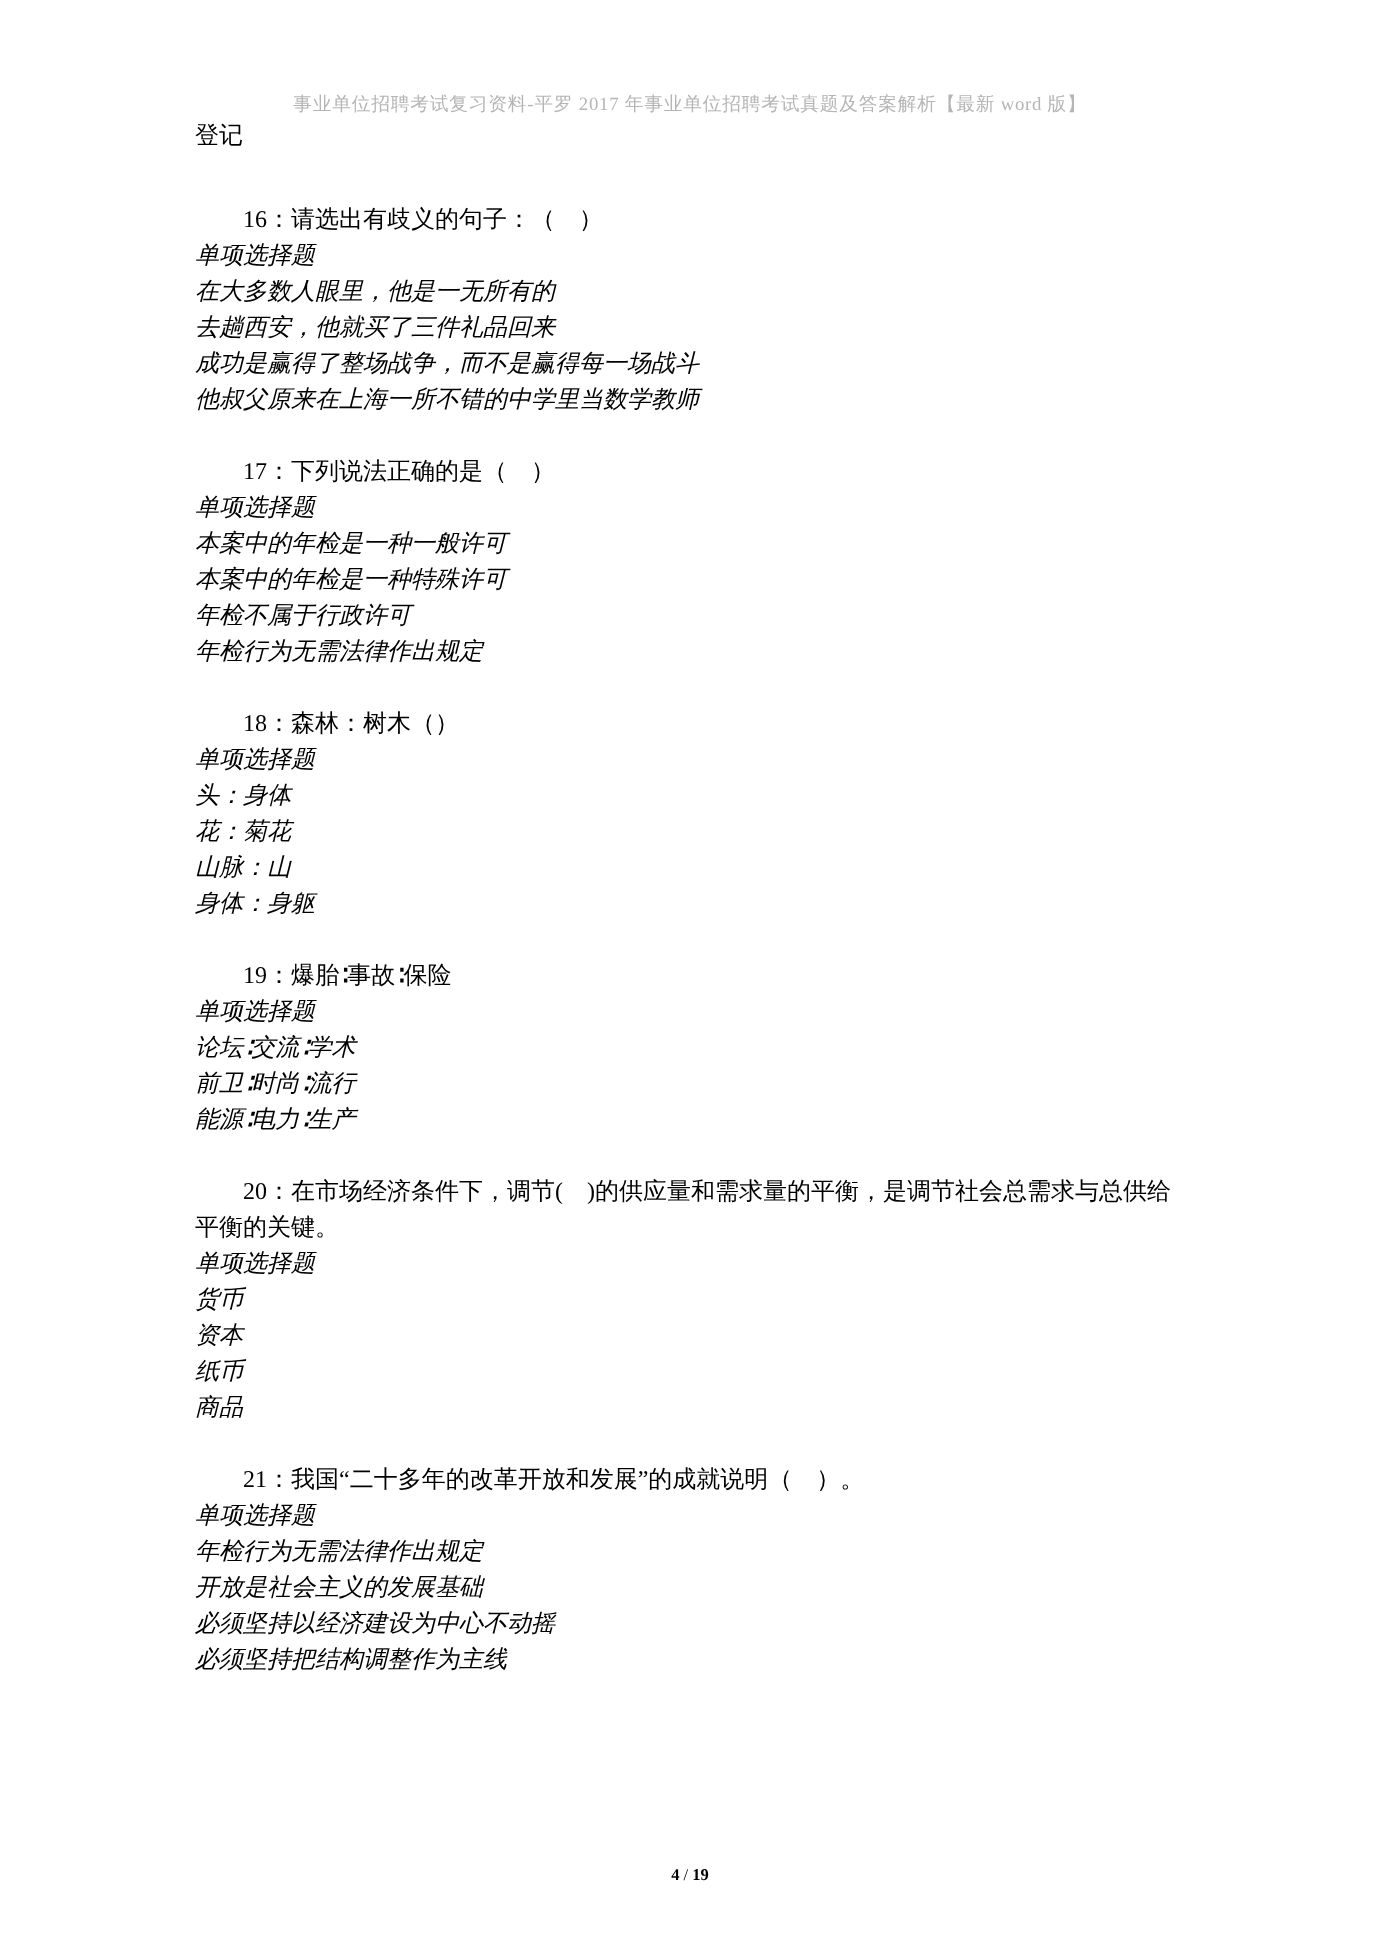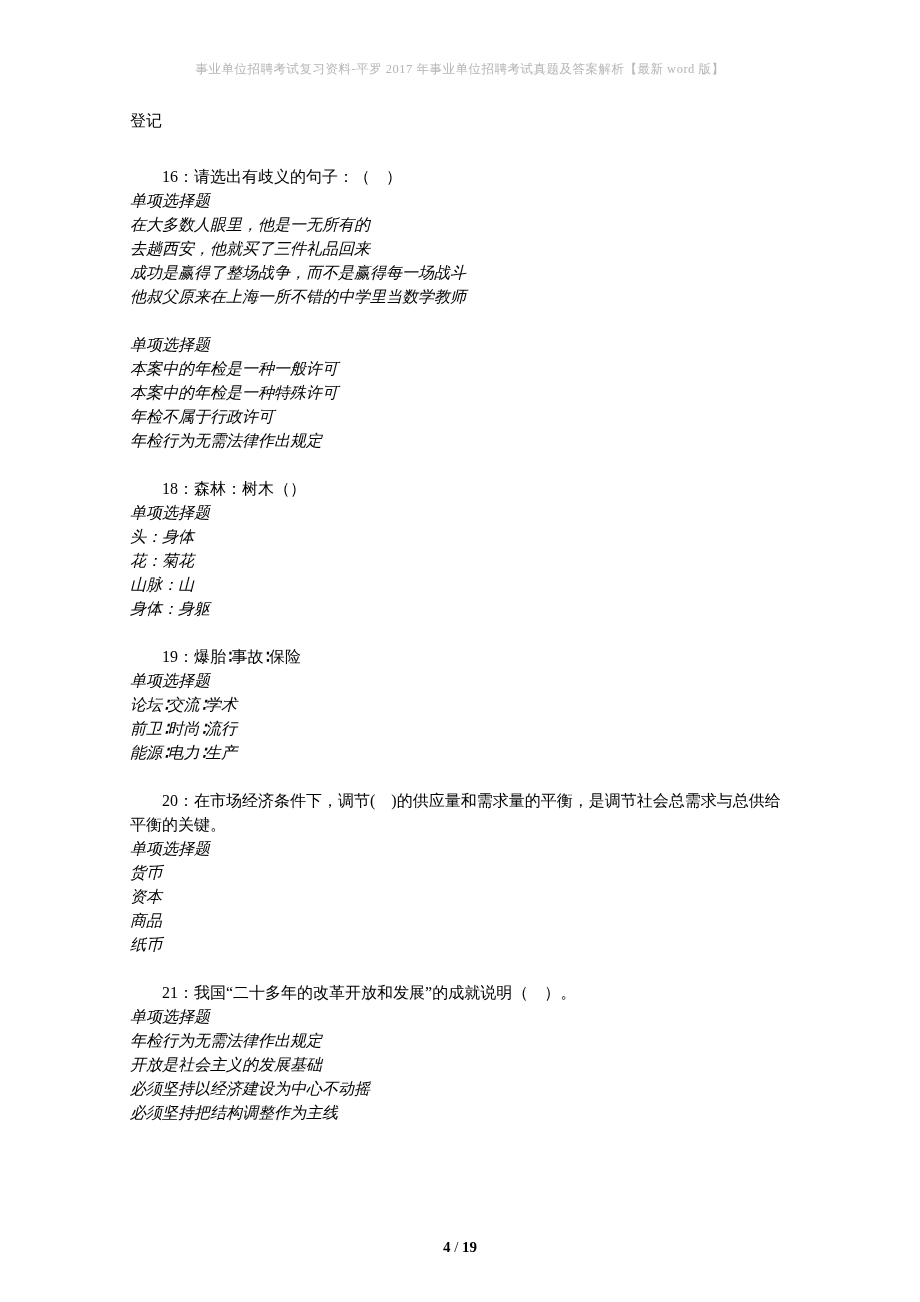--- a/index.html
+++ b/index.html
@@ -17,21 +17,20 @@
     padding: 60px 130px 50px 130px;
     color: #000000;
     font-size: 16px;
     line-height: 1.5;
   }
   .header {
     text-align: center;
     color: #b5b5b5;
     font-size: 12.5px;
     letter-spacing: 0.5px;
-    margin-bottom: 30px;
     font-family: "SimSun", "宋体", serif;
   }
   .orphan {
     margin-bottom: 32px;
   }
   .question {
     margin-bottom: 24px;
   }
   .q-stem {
     text-indent: 2em;
@@ -43,21 +42,21 @@
   .q-option {
     text-indent: 0;
     font-style: italic;
   }
   .footer {
     position: absolute;
     bottom: 44px;
     left: 0;
     right: 0;
     text-align: center;
-    font-size: 15px;
+    font-size: 11px;
     font-family: "SimSun", "宋体", serif;
   }
   .footer .pagenum {
     font-weight: bold;
   }
 </style>
 </head>
 <body>
 
 <div class="page">
@@ -69,20 +68,21 @@
   <div class="question">
     <div class="q-stem">16：请选出有歧义的句子：（　）</div>
     <div class="q-type">单项选择题</div>
     <div class="q-option">在大多数人眼里，他是一无所有的</div>
     <div class="q-option">去趟西安，他就买了三件礼品回来</div>
     <div class="q-option">成功是赢得了整场战争，而不是赢得每一场战斗</div>
     <div class="q-option">他叔父原来在上海一所不错的中学里当数学教师</div>
   </div>
 
   <div class="question">
+    <div class="q-stem">17：下列说法正确的是（　）</div>
     <div class="q-type">单项选择题</div>
     <div class="q-option">本案中的年检是一种一般许可</div>
     <div class="q-option">本案中的年检是一种特殊许可</div>
     <div class="q-option">年检不属于行政许可</div>
     <div class="q-option">年检行为无需法律作出规定</div>
   </div>
 
   <div class="question">
     <div class="q-stem">18：森林：树木（）</div>
     <div class="q-type">单项选择题</div>
@@ -98,22 +98,22 @@
     <div class="q-option">论坛∶交流∶学术</div>
     <div class="q-option">前卫∶时尚∶流行</div>
     <div class="q-option">能源∶电力∶生产</div>
   </div>
 
   <div class="question">
     <div class="q-stem">20：在市场经济条件下，调节(　)的供应量和需求量的平衡，是调节社会总需求与总供给平衡的关键。</div>
     <div class="q-type">单项选择题</div>
     <div class="q-option">货币</div>
     <div class="q-option">资本</div>
+    <div class="q-option">纸币</div>
     <div class="q-option">商品</div>
-    <div class="q-option">纸币</div>
   </div>
 
   <div class="question">
     <div class="q-stem">21：我国“二十多年的改革开放和发展”的成就说明（　）。</div>
     <div class="q-type">单项选择题</div>
     <div class="q-option">年检行为无需法律作出规定</div>
     <div class="q-option">开放是社会主义的发展基础</div>
     <div class="q-option">必须坚持以经济建设为中心不动摇</div>
     <div class="q-option">必须坚持把结构调整作为主线</div>
   </div>

